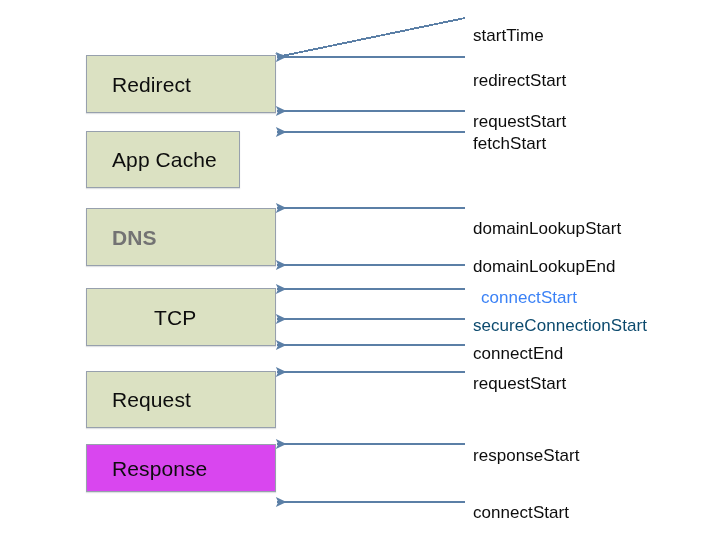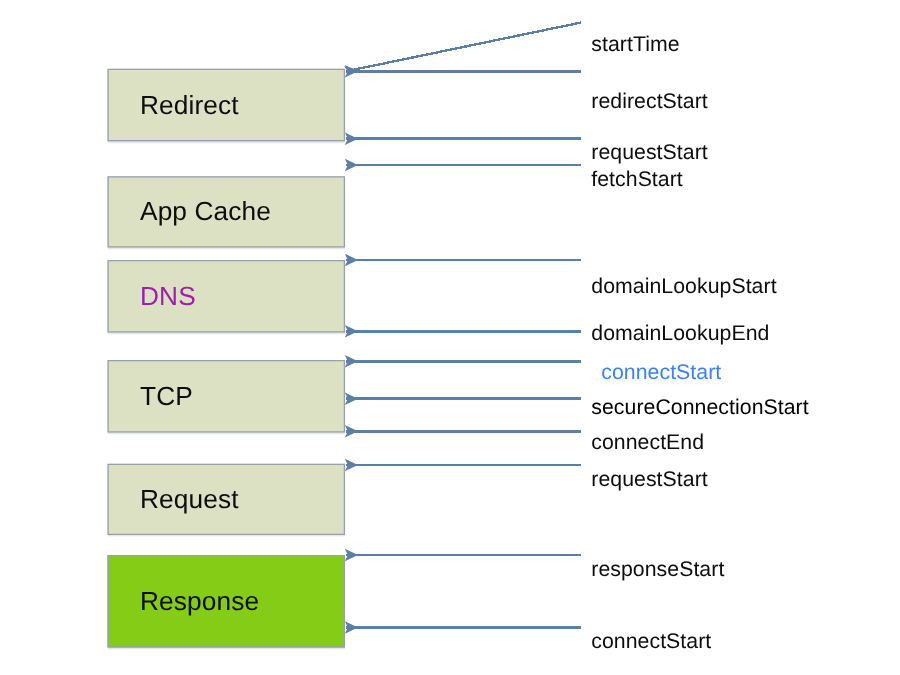--- a/index.html
+++ b/index.html
@@ -109,44 +109,44 @@
       </g>
       <g>
         <line x1="465" y1="502" x2="277" y2="502" stroke="#5b7fa6" stroke-width="2.2" marker-end="url(#arrowhead-left)" shape-rendering="crispEdges"></line>
       </g>
     </svg>
 
   <div id="boxes-layer">
       <div class="phase-box" style="left: 86px; top: 55px; width: 190px; height: 58px; background: rgb(219, 225, 194); border-color: rgb(151, 160, 173);">
         <span class="phase-label" style="color: rgb(13, 13, 13);">Redirect</span>
       </div>
-      <div class="phase-box" style="left: 86px; top: 141px; width: 190px; height: 57px; background: rgb(219, 225, 194); border-color: rgb(151, 160, 173);">
+      <div class="phase-box" style="left: 86px; top: 131px; width: 154px; height: 57px; background: rgb(219, 225, 194); border-color: rgb(151, 160, 173);">
         <span class="phase-label" style="color: rgb(13, 13, 13);">App Cache</span>
       </div>
       <div class="phase-box" style="left: 86px; top: 208px; width: 190px; height: 58px; background: rgb(219, 225, 194); border-color: rgb(151, 160, 173);">
-        <span class="phase-label" style="color: #a21caf;">DNS</span>
+        <span class="phase-label" style="color: #737373; font-weight: bold;">DNS</span>
       </div>
       <div class="phase-box" style="left: 86px; top: 288px; width: 190px; height: 58px; background: rgb(219, 225, 194); border-color: rgb(151, 160, 173);">
-        <span class="phase-label" style="color: rgb(13, 13, 13);">TCP</span>
+        <span class="phase-label" style="color: rgb(13, 13, 13); margin-left: 42px;">TCP</span>
       </div>
       <div class="phase-box" style="left: 86px; top: 371px; width: 190px; height: 57px; background: rgb(219, 225, 194); border-color: rgb(151, 160, 173); text-align: right;">
         <span class="phase-label" style="color: rgb(13, 13, 13);">Request</span>
       </div>
-      <div class="phase-box" style="left: 86px; top: 444px; width: 190px; height: 74px; background: #84cc16; border-color: rgb(151, 160, 173);">
+      <div class="phase-box" style="left: 86px; top: 444px; width: 190px; height: 48px; background: #d946ef; border-color: rgb(151, 160, 173);">
         <span class="phase-label" style="color: rgb(13, 13, 13);">Response</span>
       </div>
     </div>
   <div id="labels-layer">
       <div class="event-label" style="left: 473px; top: 27px; color: rgb(13, 13, 13);">startTime</div>
       <div class="event-label" style="left: 473px; top: 72px; color: rgb(13, 13, 13);">redirectStart</div>
       <div class="event-label" style="left: 473px; top: 113px; color: rgb(13, 13, 13);">requestStart</div>
       <div class="event-label" style="left: 473px; top: 135px; color: rgb(13, 13, 13);">fetchStart</div>
       <div class="event-label" style="left: 473px; top: 208px; color: rgb(13, 13, 13); margin-top: 12px;">domainLookupStart</div>
       <div class="event-label" style="left: 473px; top: 258px; color: rgb(13, 13, 13);">domainLookupEnd</div>
       <div class="event-label" style="left: 460px; top: 289px; color: #3b82f6; margin-left: 21px;">connectStart</div>
-      <div class="event-label" style="left: 473px; top: 317px; color: #000000;">secureConnectionStart</div>
+      <div class="event-label" style="left: 473px; top: 317px; color: #0c4a6e;">secureConnectionStart</div>
       <div class="event-label" style="left: 473px; top: 345px; color: rgb(13, 13, 13); text-align: center;">connectEnd</div>
       <div class="event-label" style="left: 473px; top: 375px; color: rgb(13, 13, 13);">requestStart</div>
       <div class="event-label" style="left: 473px; top: 447px; color: rgb(13, 13, 13);">responseStart</div>
       <div class="event-label" style="left: 473px; top: 504px; color: rgb(13, 13, 13);">connectStart</div>
     </div>
 
 </div>
 
 </body></html>

